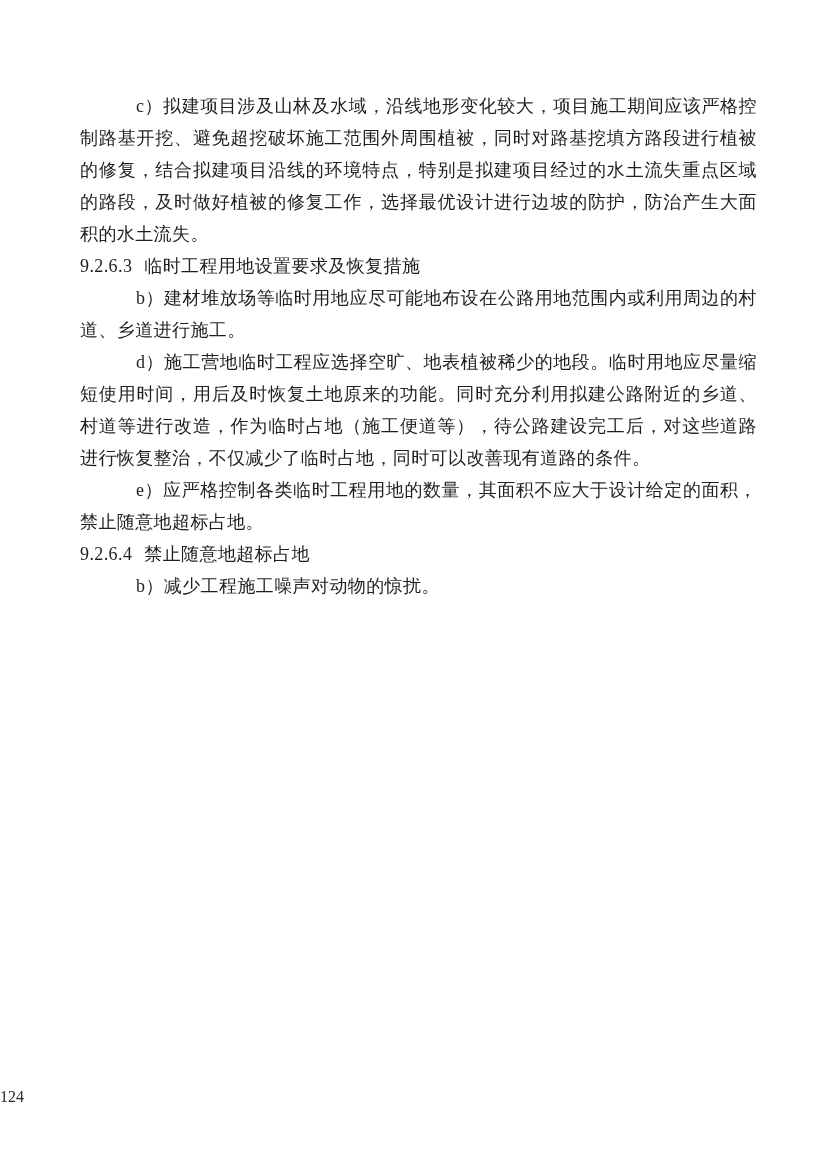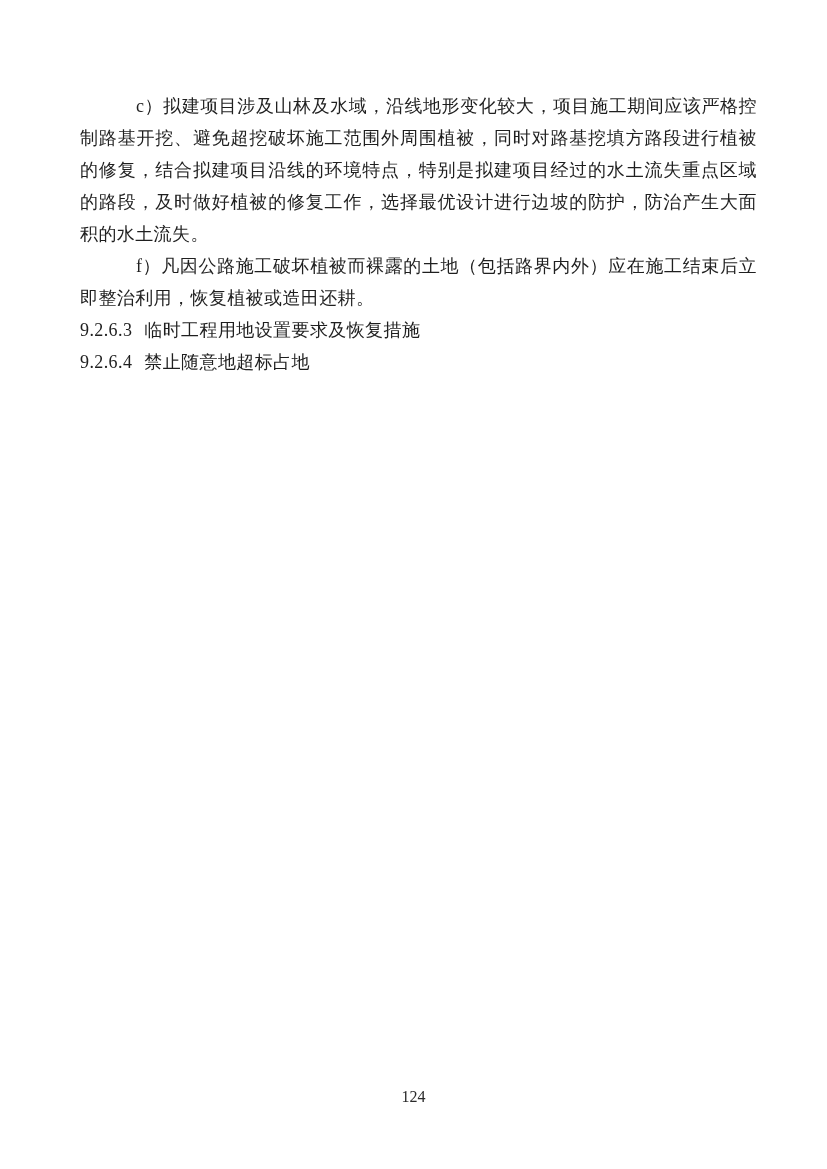--- a/index.html
+++ b/index.html
@@ -38,32 +38,35 @@
     text-indent: 0;
   }
   .h-num {
     margin-right: 12px;
   }
   .page-footer {
     position: absolute;
     top: 1086px;
     left: 0;
     width: 827px;
-    text-align: center;
+    text-align: left;
     font-size: 16px;
     line-height: 22px;
     color: #2a2a2a;
   }
 </style>
 </head>
 <body>
 
 <div class="page">
   <main class="content" id="doc-body">
       <p class="para">c）拟建项目涉及山林及水域，沿线地形变化较大，项目施工期间应该严格控制路基开挖、避免超挖破坏施工范围外周围植被，同时对路基挖填方路段进行植被的修复，结合拟建项目沿线的环境特点，特别是拟建项目经过的水土流失重点区域的路段，及时做好植被的修复工作，选择最优设计进行边坡的防护，防治产生大面积的水土流失。</p>
-      <p class="para">f）凡因公路施工破坏植被而裸露的土地（包括路界内外）应在施工结束后立即整治利用，恢复植被或造田还耕。</p>
       <p class="heading"><span class="h-num">9.2.6.3</span><span>临时工程用地设置要求及恢复措施</span></p>
+      <p class="para">b）建材堆放场等临时用地应尽可能地布设在公路用地范围内或利用周边的村道、乡道进行施工。</p>
+      <p class="para">d）施工营地临时工程应选择空旷、地表植被稀少的地段。临时用地应尽量缩短使用时间，用后及时恢复土地原来的功能。同时充分利用拟建公路附近的乡道、村道等进行改造，作为临时占地（施工便道等），待公路建设完工后，对这些道路进行恢复整治，不仅减少了临时占地，同时可以改善现有道路的条件。</p>
+      <p class="para">e）应严格控制各类临时工程用地的数量，其面积不应大于设计给定的面积，禁止随意地超标占地。</p>
       <p class="heading"><span class="h-num">9.2.6.4</span><span>禁止随意地超标占地</span></p>
+      <p class="para">b）减少工程施工噪声对动物的惊扰。</p>
     </main>
   <footer class="page-footer">
     <span>124</span>
   </footer>
 </div>
 
 </body></html>

